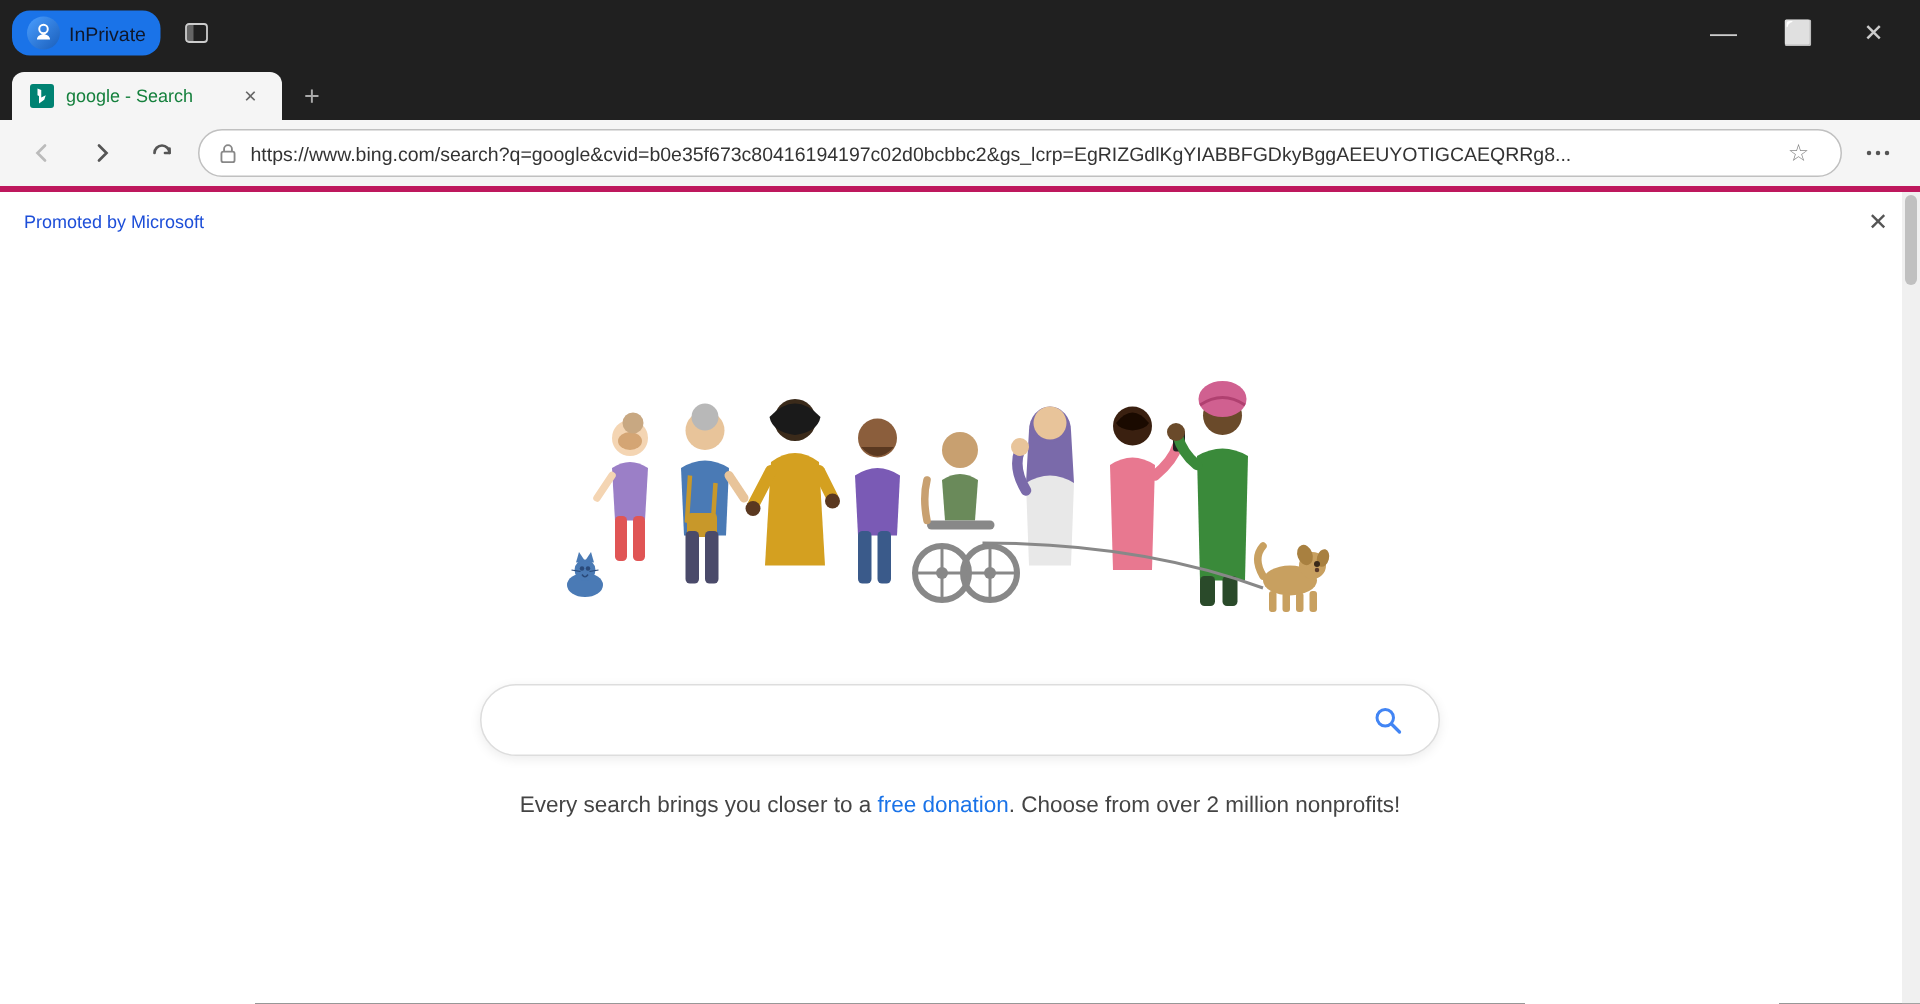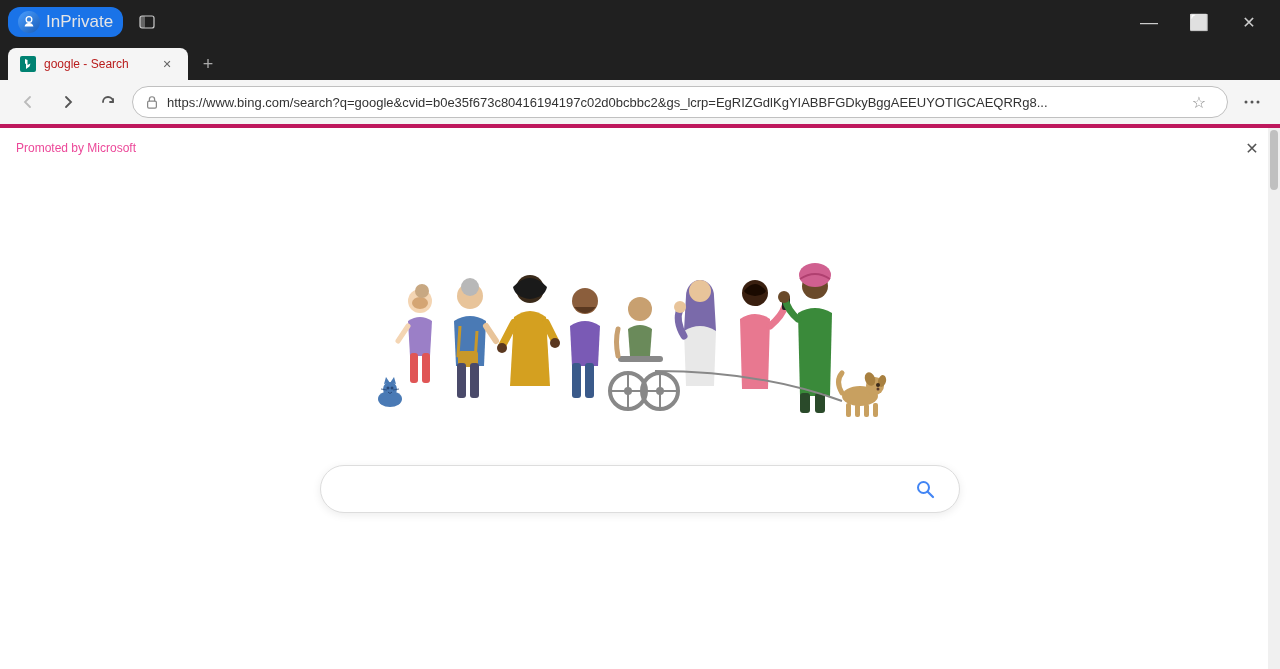--- a/index.html
+++ b/index.html
@@ -6,30 +6,30 @@
     body { width: 1280px; height: 669px; overflow: hidden; font-family: 'Segoe UI', Arial, sans-serif; background: #202020; }
 
     
     .browser-chrome { width: 100%; height: 100%; display: flex; flex-direction: column; background: #2b2b2b; }
 
     
     .title-bar { height: 44px; background: #202020; display: flex; align-items: center; padding: 0 8px; gap: 8px; }
     .inprivate-badge { background: #1a73e8; border-radius: 12px; padding: 4px 10px; display: flex; align-items: center; gap: 6px; cursor: pointer; }
     .inprivate-avatar { width: 22px; height: 22px; border-radius: 50%; background: linear-gradient(135deg, #4a9eff, #1a5eba); display: flex; align-items: center; justify-content: center; }
     .inprivate-avatar svg { width: 14px; height: 14px; }
-    .inprivate-label { color: #e5e5e5; font-size: 17px; font-weight: 500; }
+    .inprivate-label { color: #0f172a; font-size: 13px; font-weight: 500; }
     .new-tab-area-btn { width: 32px; height: 32px; display: flex; align-items: center; justify-content: center; border-radius: 4px; cursor: pointer; color: #ccc; }
 
     
     .tab-bar { height: 36px; background: #202020; display: flex; align-items: flex-end; padding: 0 8px; gap: 2px; }
     .tab { height: 32px; background: #2b2b2b; border-radius: 8px 8px 0 0; display: flex; align-items: center; padding: 0 12px; gap: 8px; min-width: 180px; max-width: 240px; position: relative; cursor: pointer; }
     .tab.active { background: #f5f5f5; }
     .tab-favicon { width: 16px; height: 16px; flex-shrink: 0; }
     .tab-title { font-size: 12px; color: #222; flex: 1; overflow: hidden; text-overflow: ellipsis; white-space: nowrap; }
-    .tab.active .tab-title { color: #b91c1c; }
+    .tab.active .tab-title { color: #15803d; }
     .tab:not(.active) .tab-title { color: #aaa; }
     .tab-close { width: 18px; height: 18px; border-radius: 50%; display: flex; align-items: center; justify-content: center; cursor: pointer; font-size: 11px; color: #666; }
     .new-tab-btn { width: 28px; height: 28px; display: flex; align-items: center; justify-content: center; border-radius: 4px; cursor: pointer; color: #aaa; font-size: 18px; margin-left: 4px; margin-bottom: 2px; }
 
     
     .address-bar { height: 48px; background: #f5f5f5; display: flex; align-items: center; padding: 0 12px; gap: 8px; border-bottom: 4px solid #be185d; }
     .nav-btn { width: 32px; height: 32px; border-radius: 4px; display: flex; align-items: center; justify-content: center; cursor: pointer; color: #555; }
     .nav-btn.disabled { color: #bbb; cursor: default; }
     .address-input-wrapper { flex: 1; height: 32px; background: white; border: 1px solid #c0c0c0; border-radius: 16px; display: flex; align-items: center; padding: 0 12px; gap: 8px; }
     .address-text { font-size: 13px; color: #333; flex: 1; overflow: hidden; text-overflow: ellipsis; white-space: nowrap; }
@@ -38,21 +38,21 @@
 
     
     .page-content { flex: 1; background: white; display: flex; flex-direction: column; overflow: hidden; position: relative; }
 
     
     .scrollbar-area { position: absolute; right: 0; top: 0; bottom: 0; width: 12px; background: #f0f0f0; display: flex; flex-direction: column; }
     .scroll-thumb { width: 8px; height: 60px; background: #c0c0c0; border-radius: 4px; margin: 2px auto; }
 
     
     .promo-bar { padding: 8px 16px; display: flex; align-items: center; justify-content: space-between; }
-    .promo-text { font-size: 12px; color: #ec4899; }
+    .promo-text { font-size: 12px; color: #1d4ed8; }
     .promo-close { width: 24px; height: 24px; display: flex; align-items: center; justify-content: center; cursor: pointer; color: #555; font-size: 16px; border-radius: 4px; }
 
     
     .main-content { flex: 1; display: flex; flex-direction: column; align-items: center; justify-content: center; padding-bottom: 60px; }
 
     
     .illustration { width: 540px; height: 200px; margin-bottom: 24px; }
 
     
     .search-box-wrapper { width: 640px; margin-bottom: 24px; }
@@ -295,15 +295,18 @@
           <input class="search-input-field" type="text" placeholder="" style="">
           <div class="search-icon-btn">
             <svg width="20" height="20" viewBox="0 0 20 20">
               <circle cx="8.5" cy="8.5" r="5.5" fill="none" stroke="#4285f4" stroke-width="2"></circle>
               <line x1="13" y1="13" x2="18" y2="18" stroke="#4285f4" stroke-width="2.2" stroke-linecap="round"></line>
             </svg>
           </div>
         </div>
       </div>
 
+      <p class="tagline">
+        <span>Every search brings you closer to a </span><a href="#">free donation</a><span>. Choose from over 2 million nonprofits!</span>
+      </p>
     </div>
   </div>
 </div>
 
 </body></html>

